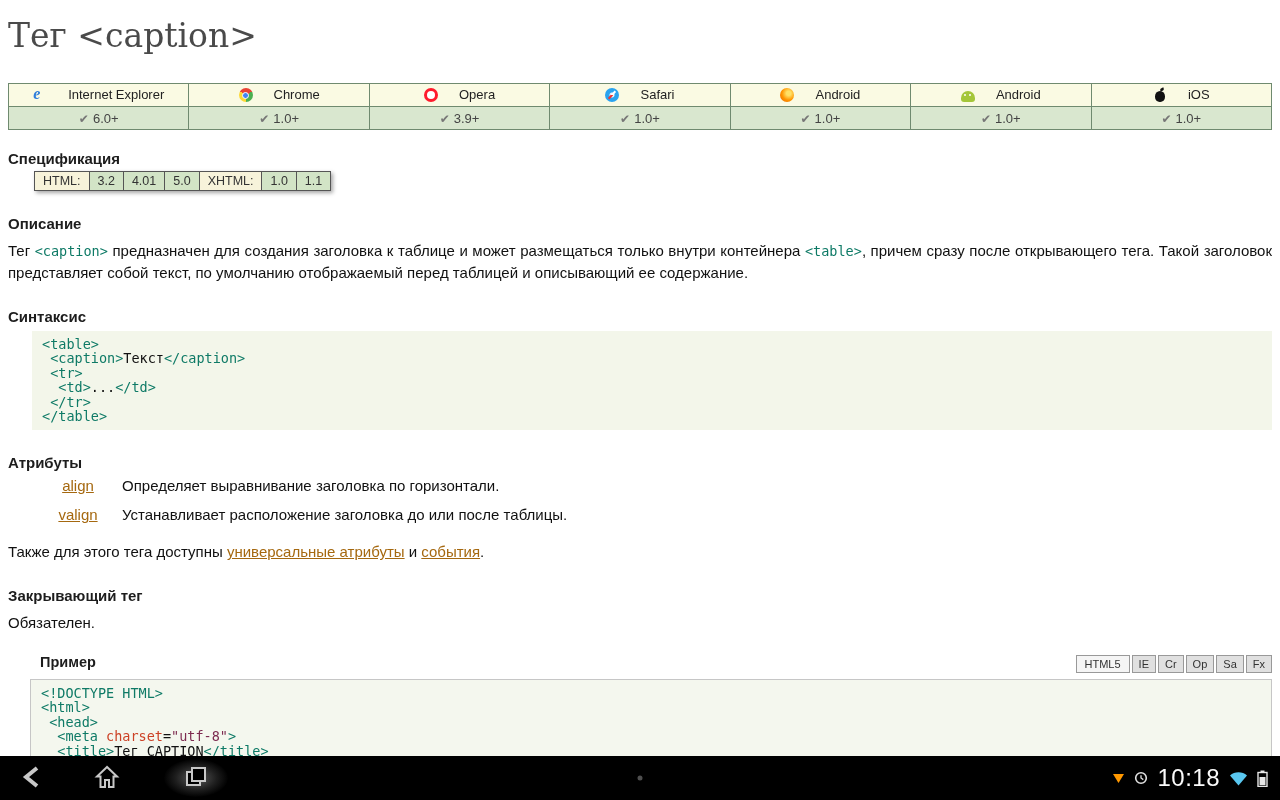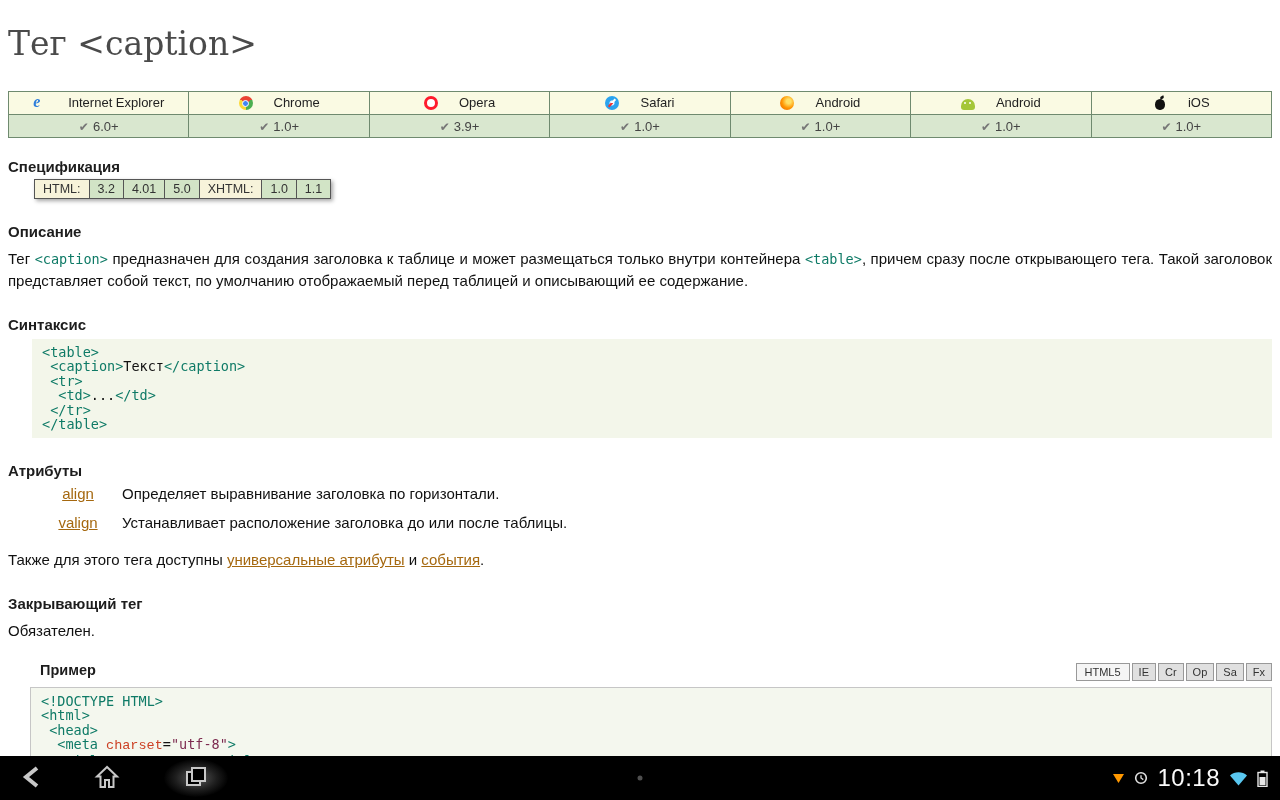--- a/index.html
+++ b/index.html
@@ -1,18 +1,18 @@
 <!DOCTYPE html>
 <html><head>
 <meta charset="utf-8">
 <style>
   html,body{margin:0;padding:0;background:#fff;}
   body{width:1280px;height:800px;overflow:hidden;font-family:"Liberation Sans",sans-serif;color:#141414;}
   .screen{position:relative;width:1280px;height:800px;background:#fff;}
-  .content{position:absolute;left:0;right:0;top:0;bottom:44px;overflow:hidden;padding:12px 8px;box-sizing:border-box;}
+  .content{position:absolute;left:0;right:0;top:0;bottom:44px;overflow:hidden;padding:4px 8px;box-sizing:border-box;}
 
   
   .page-title{font-family:"DejaVu Serif",serif;font-weight:normal;font-size:33px;color:#4a4a4a;margin:12px 0 0 0;}
 
   
   table.browsers{width:100%;border-collapse:collapse;margin-top:28px;font-size:13px;table-layout:fixed;}
   table.browsers td{border:1px solid #6f8a6f;height:20px;text-align:center;vertical-align:middle;padding:1px 2px;}
   tr.name-row td{background:#fafae3;color:#222;}
   tr.ver-row td{background:#d9e7cf;color:#444;}
   .bicon{display:inline-block;width:14px;height:14px;margin-right:5px;vertical-align:-2px;position:relative;}
@@ -41,21 +41,21 @@
   .spec-cell.label{background:#f7f3da;}
   .spec-cell.version{background:#d2e4c6;}
 
   
   .para{font-size:15px;line-height:1.45;margin:8px 0 0 0;color:#111;text-align:justify;}
   .inline-code{font-family:"DejaVu Sans Mono",monospace;font-size:13.5px;color:#0e7a66;}
 
   
   .code-block{background:#f3f6ea;margin:6px 0 0 24px;padding:6px 10px;font-family:"DejaVu Sans Mono",monospace;font-size:13.5px;line-height:14.6px;color:#111;white-space:pre;}
   .tok-tag{color:#0e7a66;}
-  .tok-attr{color:#cc4125;font-family:Liberation Mono, monospace;}
+  .tok-attr{color:#cc4125;}
   .tok-val{color:#7d2b50;}
   .tok-txt{color:#111;}
 
   
   .attr-rows{margin:6px 0 0 26px;}
   .attr-row{display:flex;margin:6px 0 12px 0;font-size:15px;}
   .attr-link{width:88px;flex:0 0 88px;text-align:center;}
   a.attr-link,a.text-link{color:#a5680f;text-decoration:underline;cursor:pointer;}
   .attr-desc{color:#111;}
   .also{margin-top:18px;}

